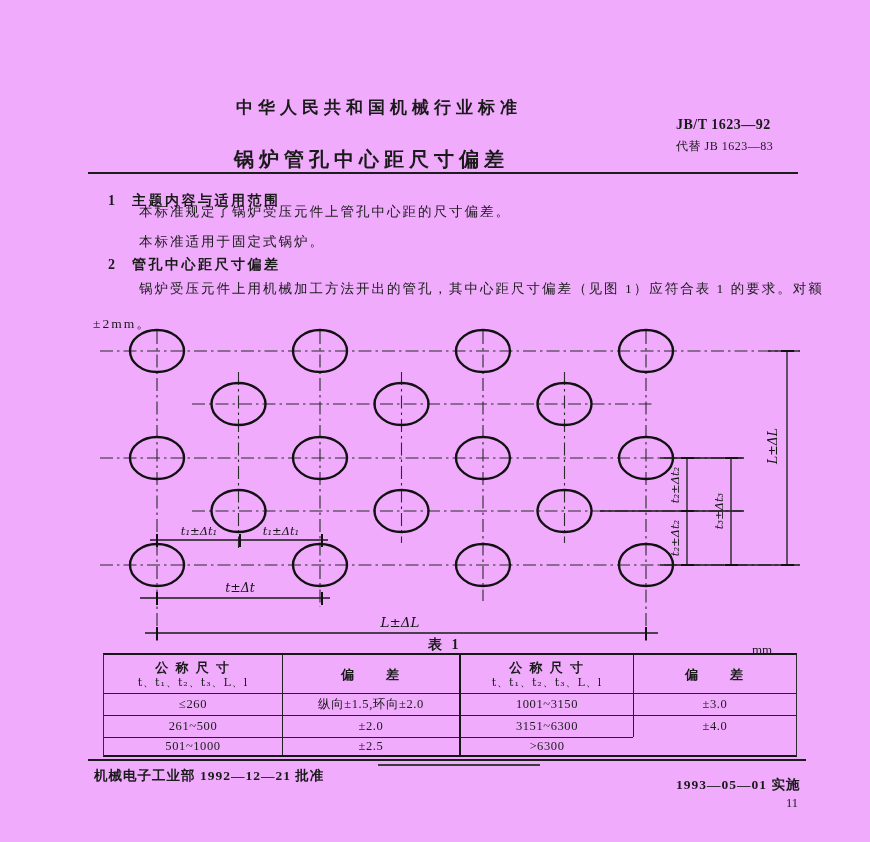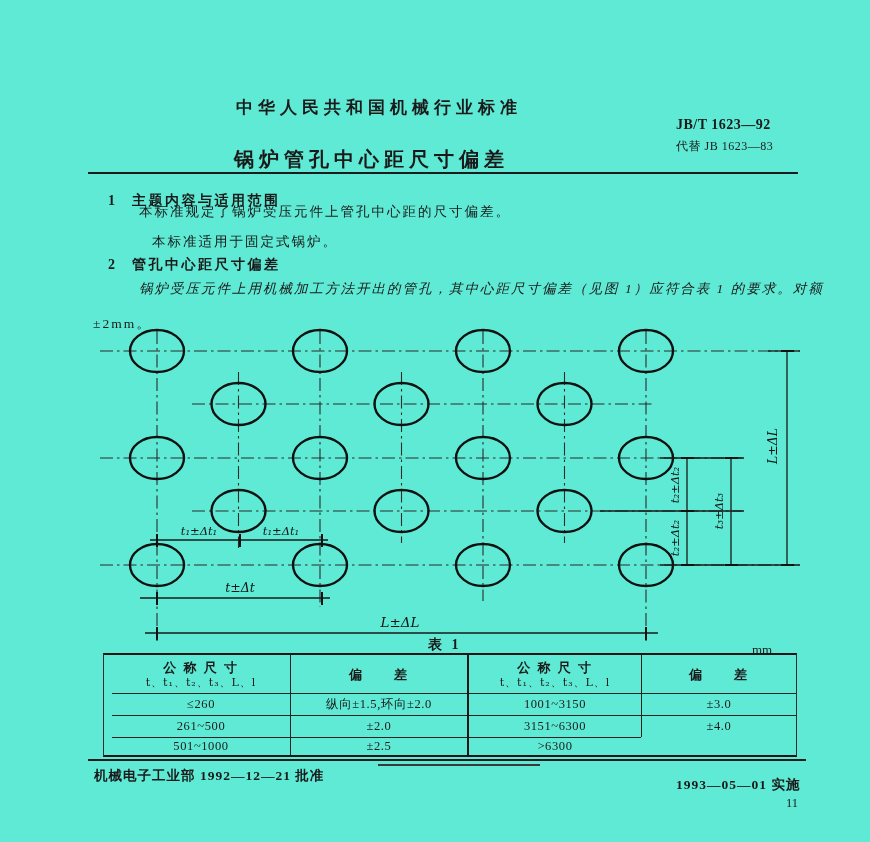--- a/index.html
+++ b/index.html
@@ -1,39 +1,39 @@
 <!DOCTYPE html>
 <html><head>
 <meta charset="utf-8">
 <style>
   html,body{margin:0;padding:0;background:#e8e8e8;}
   .page{
     position:relative; width:870px; height:842px; margin:0 auto;
-    background:#5eead4; color:#1a1a1a; overflow:hidden;
+    background:#f0abfc; color:#1a1a1a; overflow:hidden;
     font-family:"Liberation Serif","DejaVu Serif",serif;
   }
   .abs{position:absolute; white-space:nowrap;}
 
   
   .std-label{left:236px; top:96px; font-size:17px; font-weight:bold; letter-spacing:5px;}
   .doc-title{left:234px; top:146px; font-size:20px; font-weight:bold; letter-spacing:5px;}
   .std-number{left:676px; top:117px; font-size:14px; font-weight:bold; letter-spacing:.5px;}
   .std-replaces{left:676px; top:138px; font-size:12px; letter-spacing:.5px;}
   .rule{position:absolute; background:#1c1c1c;}
   .rule-top{left:88px; top:172px; width:710px; height:2px;}
 
   
   .sec-head{font-size:14px; font-weight:bold; letter-spacing:2.5px;}
   .sec-head .num{display:inline-block; width:24px; letter-spacing:0;}
   .body-line{font-size:13.5px; letter-spacing:2px;}
   .s1-head{left:108px; top:192px;}
   .s1-b0{left:139px; top:203px;}
-  .s1-b1{left:152px; top:233px;}
+  .s1-b1{left:139px; top:233px;}
   .s2-head{left:108px; top:256px;}
-  .s2-b0{left:139px; top:280px;font-style:italic;}
+  .s2-b0{left:139px; top:280px;}
   .s2-b1{left:93px;  top:298px;}
   .s2-b2{left:93px;  top:315px;}
 
   
   .fig-svg{position:absolute; left:0; top:0;}
   .dim-label{
     font-family:"DejaVu Serif","Liberation Serif",serif;
     font-style:italic; fill:#141414;
   }
 
@@ -41,21 +41,20 @@
   .tbl-caption{left:428px; top:636px; font-size:14px; font-weight:bold; letter-spacing:3px;}
   .tbl-unit{left:752px; top:642px; font-size:13px;}
   .tbl{
     position:absolute; left:103px; top:653px; width:694px; height:104px;
     display:grid;
     grid-template-columns:178px 177px 174px 1fr;
     grid-template-rows:38px 22px 22px 1fr;
     border-top:2px solid #161616; border-bottom:2px solid #161616;
     border-left:1.5px solid #2e2e2e; border-right:1.5px solid #2e2e2e;
     box-sizing:border-box;
-    padding-left:8px;
   }
   .td{
     display:flex; flex-direction:column; align-items:center; justify-content:center;
     border-left:1.3px solid #222; border-top:1.3px solid #222;
     font-size:12.5px; letter-spacing:.6px; overflow:hidden; white-space:nowrap;
   }
   .td.c0{border-left:none;}
   .td.r0{border-top:none;}
   .td.c2{border-left:2.5px solid #161616;}
   .hd .h1{font-weight:bold; font-size:13px; letter-spacing:2px; line-height:17px;}

